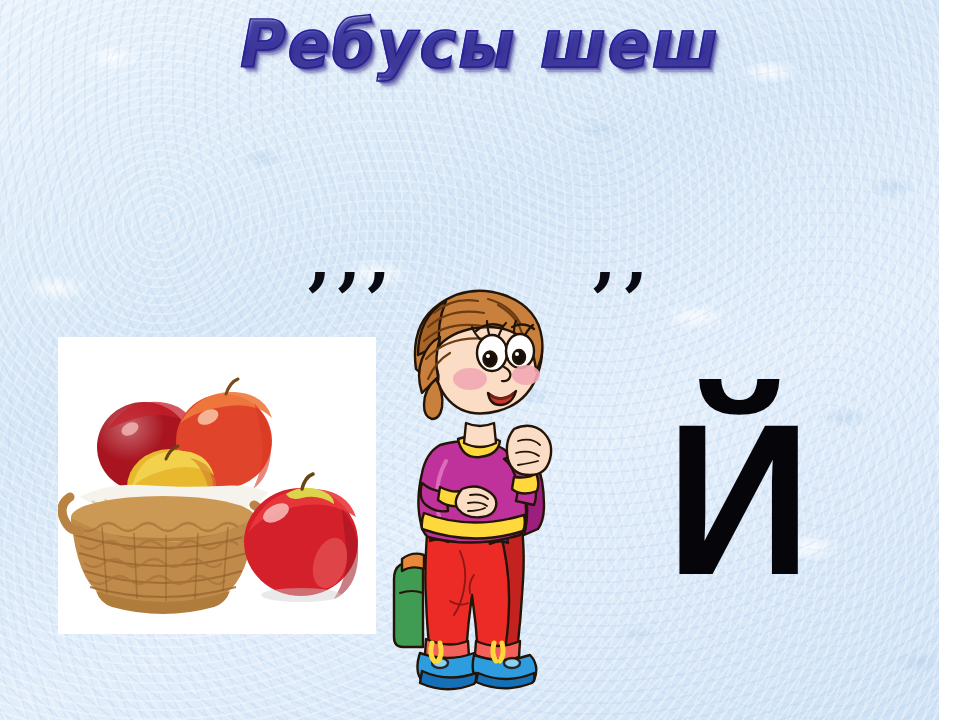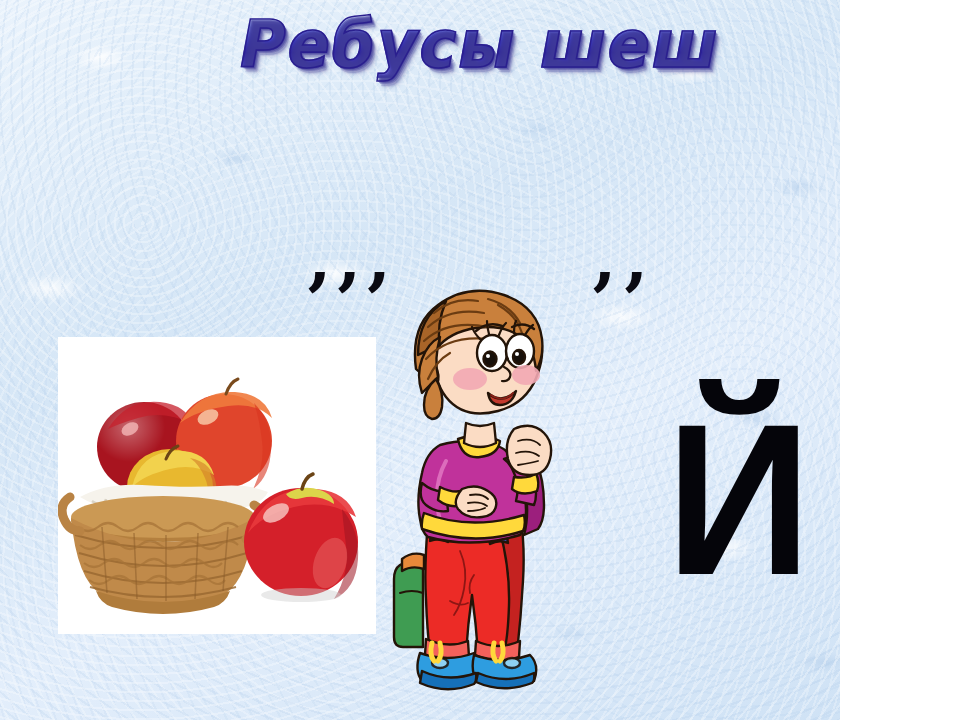--- a/index.html
+++ b/index.html
@@ -8,21 +8,21 @@
     padding: 0;
     background: #ffffff;
   }
   body {
     font-family: "Liberation Sans", sans-serif;
   }
 
   
   #slide {
     position: relative;
-    width: 840px;
+    width: 939px;
     height: 720px;
     overflow: hidden;
     background-color: #d946ef;
   }
 
   
   #slide-bg {
     position: absolute;
     inset: 0;
     background-color: #dde9f8;

